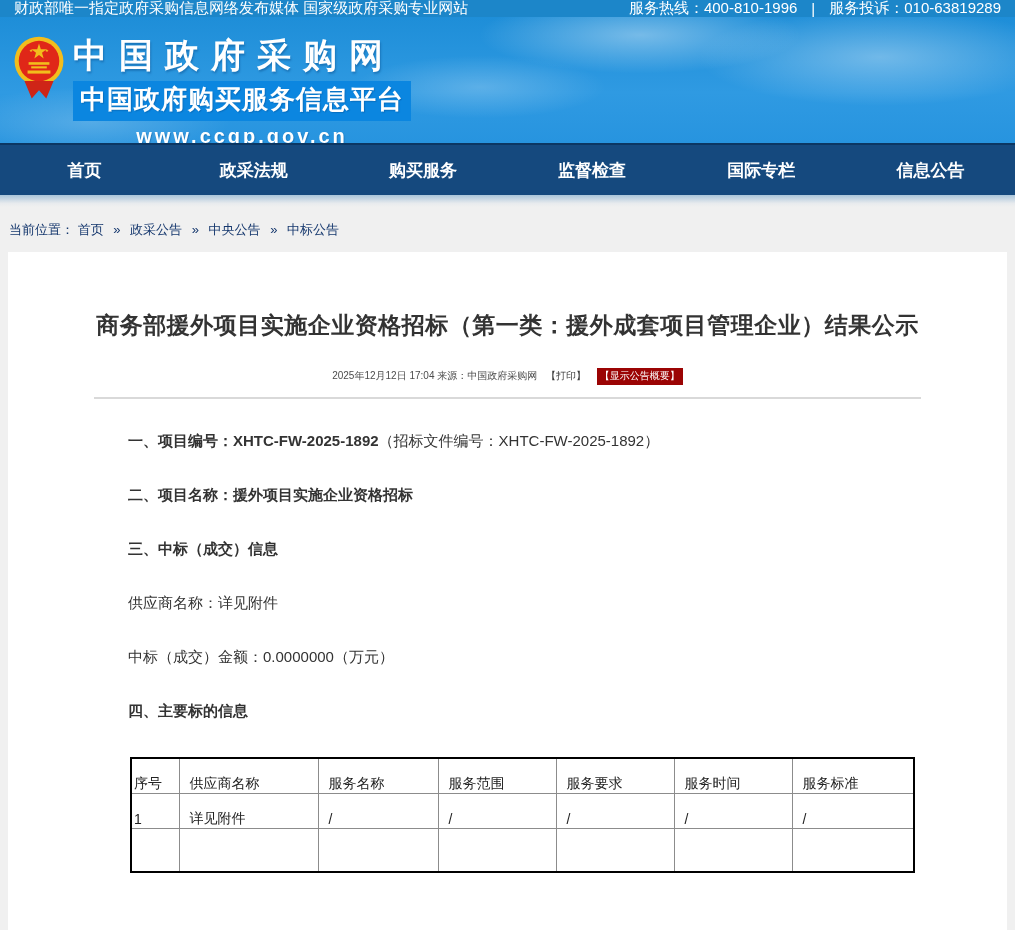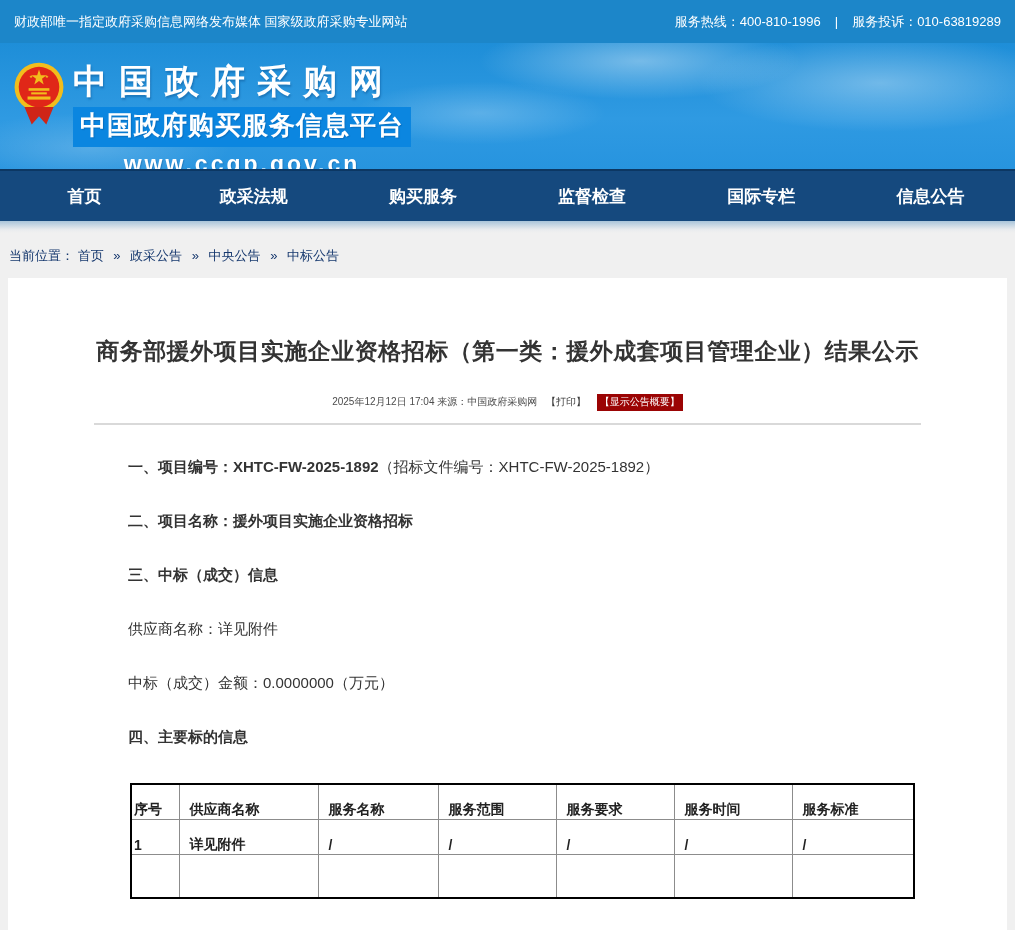--- a/index.html
+++ b/index.html
@@ -5,23 +5,23 @@
   * { box-sizing: border-box; margin: 0; padding: 0; }
   html,body { width: 1015px; height: 930px; overflow: hidden; }
   body {
     font-family: "Liberation Sans", "DejaVu Sans", sans-serif;
     background: #f0f0f0;
     position: relative;
   }
 
   
   .topbar {
-    height: 43px; background: #1c86c9; color: #fff;
+    height: 17px; background: #1c86c9; color: #fff;
     display: flex; justify-content: space-between; align-items: center;
-    padding: 0 14px; font-size: 13px; white-space: nowrap;
+    padding: 0 14px; font-size: 15px; white-space: nowrap;
   }
   .topbar .right { display: flex; gap: 14px; align-items: center; }
 
   
   .banner {
     height: 126px; position: relative; overflow: hidden;
     background:
       radial-gradient(ellipse 230px 55px at 640px 18px, rgba(255,255,255,.38), rgba(255,255,255,0) 70%),
       radial-gradient(ellipse 260px 70px at 880px 40px, rgba(255,255,255,.34), rgba(255,255,255,0) 70%),
       radial-gradient(ellipse 180px 45px at 480px 70px, rgba(255,255,255,.22), rgba(255,255,255,0) 70%),
@@ -33,21 +33,21 @@
   .brand .site-title {
     font-size: 34px; font-weight: bold; letter-spacing: 12px;
     text-shadow: 1px 2px 2px rgba(0,60,120,.35); white-space: nowrap;
   }
   .brand .site-subtitle {
     display: inline-block; margin-top: 2px; background: #0b86e0;
     font-size: 26px; font-weight: bold; letter-spacing: 1px;
     padding: 1px 7px 4px; text-shadow: 1px 1px 1px rgba(0,60,120,.3); white-space: nowrap;
   }
   .brand .site-url {
-    text-align: center; font-size: 23px; font-weight: bold; letter-spacing: 3px;
+    text-align: center; font-size: 20px; font-weight: bold; letter-spacing: 3px;
     margin-top: 4px; text-shadow: 1px 1px 1px rgba(0,60,120,.3);
   }
 
   
   .nav {
     height: 52px; background: #15497e; border-top: 2px solid #0c3763;
     display: flex; align-items: stretch;
   }
   .nav-item {
     flex: 1; display: flex; align-items: center; justify-content: center;
@@ -83,21 +83,21 @@
   .article-body { padding: 34px 40px 0 120px; font-size: 15px; color: #333; }
   .article-body p { margin: 0 0 38px; line-height: 16px; white-space: nowrap; }
   .article-body p b { font-weight: bold; }
 
   
   table.result-table {
     margin-left: 122px; border-collapse: collapse; border: 2px solid #000;
     table-layout: fixed; width: 783px; font-size: 14px; color: #222;
   }
   .result-table th, .result-table td {
-    border: 1px solid #8c8c8c; font-weight: bold; text-align: left;
+    border: 1px solid #8c8c8c; font-weight: normal; text-align: left;
     padding: 16px 4px 0 10px; height: 33px; overflow: hidden; white-space: nowrap;
   }
   .result-table th:first-child, .result-table td:first-child { padding-left: 2px; }
   .result-table tr.empty-row td { height: 43px; }
 </style>
 </head>
 <body>
 
 <div class="topbar">
   <span>财政部唯一指定政府采购信息网络发布媒体 国家级政府采购专业网站</span>

